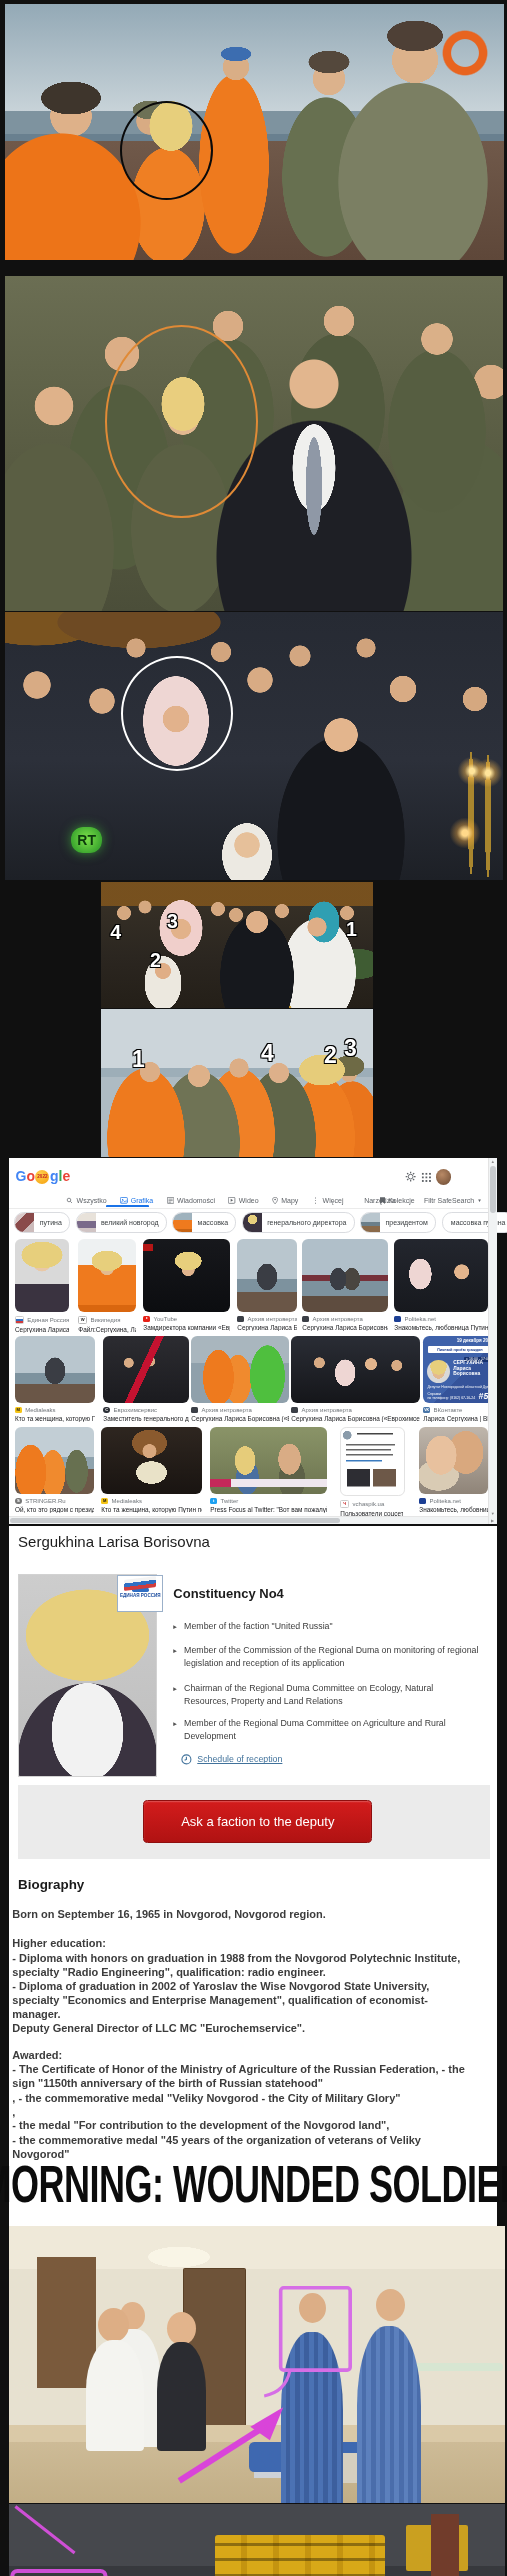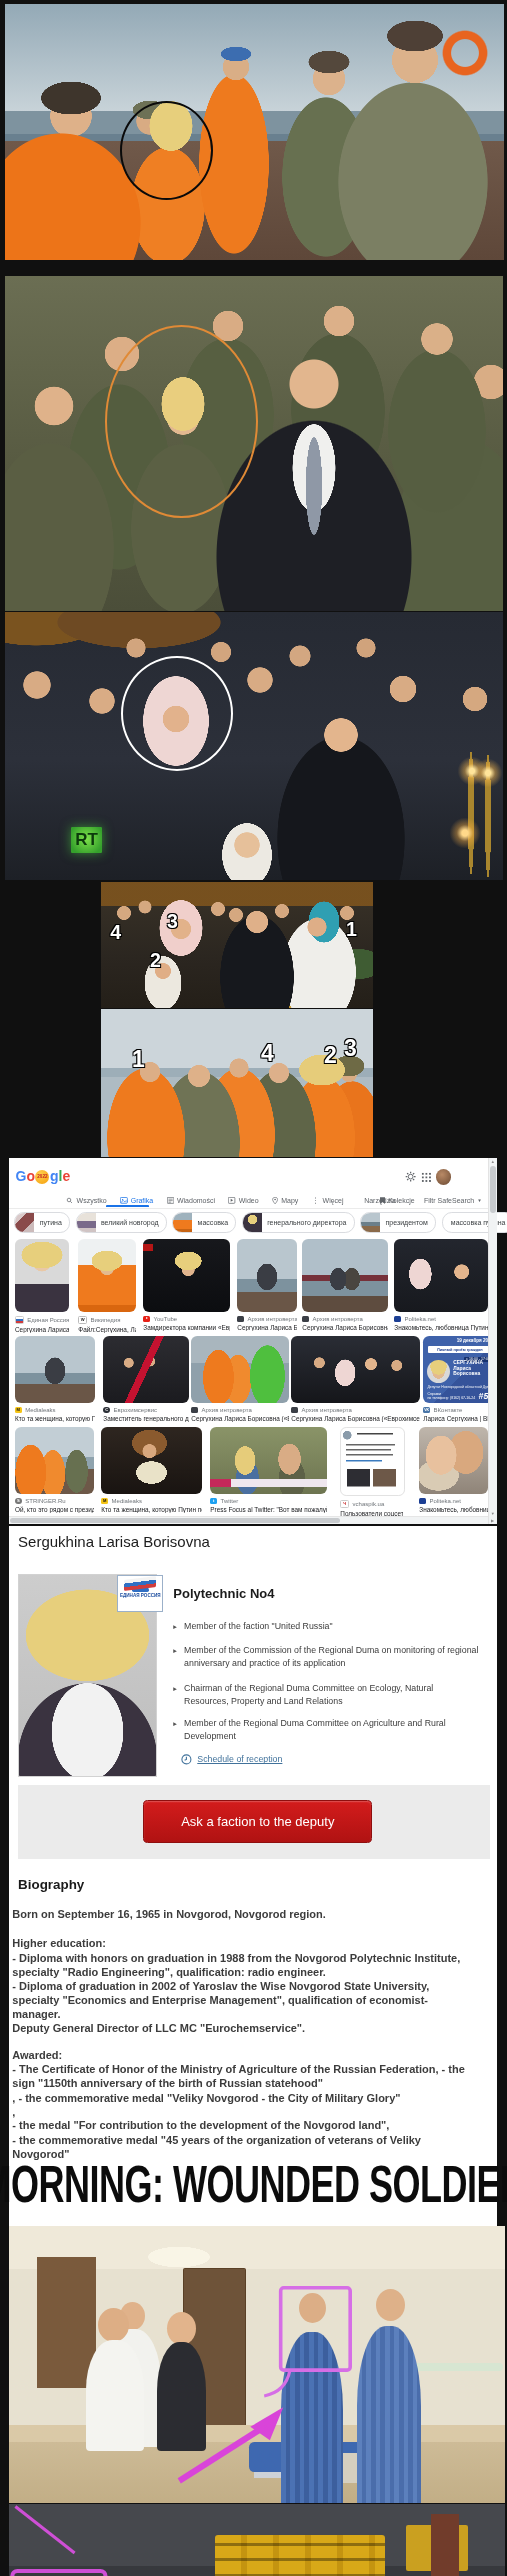--- a/index.html
+++ b/index.html
@@ -115,24 +115,24 @@
     radial-gradient(circle at 248px 65px, #d9ac84 0 7.7px, rgba(0,0,0,0) 8.2px),
     radial-gradient(39px 70px at 45px 129px, #ee7a1e 0 99%, rgba(0,0,0,0) 100%),
     radial-gradient(41px 72px at 98px 134px, #6f7355 0 99%, rgba(0,0,0,0) 100%),
     radial-gradient(36px 67px at 138px 126px, #f08026 0 99%, rgba(0,0,0,0) 100%),
     radial-gradient(37px 70px at 178px 131px, #5f6548 0 99%, rgba(0,0,0,0) 100%),
     radial-gradient(33px 62px at 221px 129px, #ef7c20 0 99%, rgba(0,0,0,0) 100%),
     radial-gradient(31px 59px at 251px 131px, #e9741c 0 99%, rgba(0,0,0,0) 100%),
     linear-gradient(180deg,#ccd5da 0 59px,#9daeb8 59px 68px,#aebbc3 68px 100%);}
 
   
-  .rt{position:absolute;left:66px;top:215px;width:31px;height:26px;border-radius:1px;
+  .rt{position:absolute;left:66px;top:215px;width:31px;height:26px;border-radius:12px;
       background:radial-gradient(circle at 50% 45%,#7ee24a,#35a02c 80%);
       box-shadow:0 0 10.3px rgba(70,200,60,.6);display:flex;align-items:center;justify-content:center;
-      font-weight:bold;font-size:17px;color:#0c3a0c;}
+      font-weight:bold;font-size:14px;color:#0c3a0c;}
 
   
   #gwin{position:absolute;left:9.3px;top:1158px;width:488px;height:366px;background:#fff;}
   .glogo{position:absolute;left:6.2px;top:10.3px;height:16.5px;display:flex;align-items:center;font-weight:bold;font-size:14px;}
   .glogo span{line-height:15.5px;}
   .gball{width:14px;height:14px;border-radius:50%;background:radial-gradient(circle at 35% 30%,#ffd04d,#f59e0b);
          color:#c5221f;font-size:4.6px;font-weight:bold;display:flex;align-items:center;justify-content:center;margin:0 0.5px;}
   .gpill{position:absolute;left:50px;top:6.2px;width:270px;height:23px;border:0.5px solid #dfe1e5;border-radius:11.3px;
          background:#fff;display:flex;align-items:center;box-shadow:0 0.5px 1.5px rgba(60,64,67,.08);}
   .gpill input{border:none;outline:none;font-family:inherit;font-size:7.5px;color:#202124;flex:1;margin-left:11.3px;background:transparent;}
@@ -553,28 +553,28 @@
   </div>
 
   <div id="profile">
     <div class="h1">Sergukhina Larisa Borisovna</div>
     <div class="pphoto"></div>
     <div class="urlogo">
       <div class="urflag"></div>
       <div class="urbear"></div>
       <div class="urtext">ЕДИНАЯ РОССИЯ</div>
     </div>
-    <div class="h2c">Polytechnic No4</div>
+    <div class="h2c">Constituency No4</div>
     <div class="bullet" style="top:94px;">
         <span class="mk">▸</span>
         <span class="bt">Member of the faction "United Russia"</span>
       </div>
     <div class="bullet" style="top:118px;">
         <span class="mk">▸</span>
-        <span class="bt">Member of the Commission of the Regional Duma on monitoring of regional anniversary and practice of its application</span>
+        <span class="bt">Member of the Commission of the Regional Duma on monitoring of regional legislation and reception of its application</span>
       </div>
     <div class="bullet" style="top:156px;">
         <span class="mk">▸</span>
         <span class="bt">Chairman of the Regional Duma Committee on Ecology, Natural Resources, Property and Land Relations</span>
       </div>
     <div class="bullet" style="top:191px;">
         <span class="mk">▸</span>
         <span class="bt">Member of the Regional Duma Committee on Agriculture and Rural Development</span>
       </div>
     <div class="sched">

